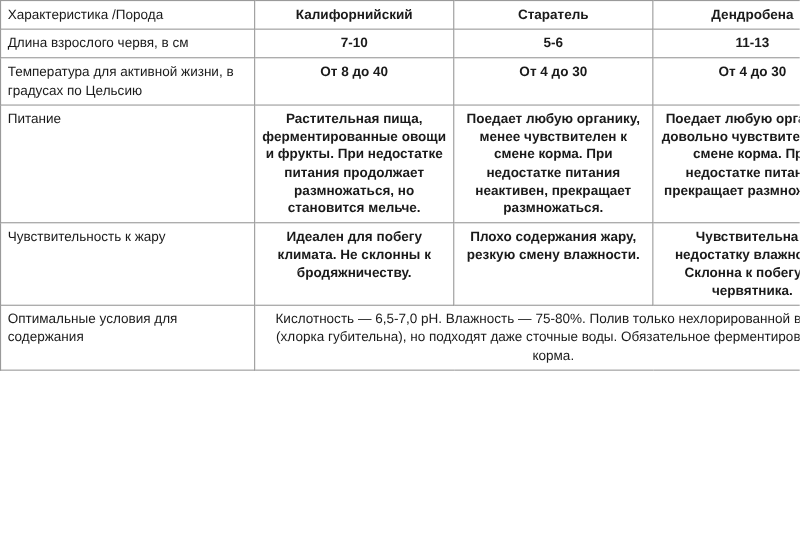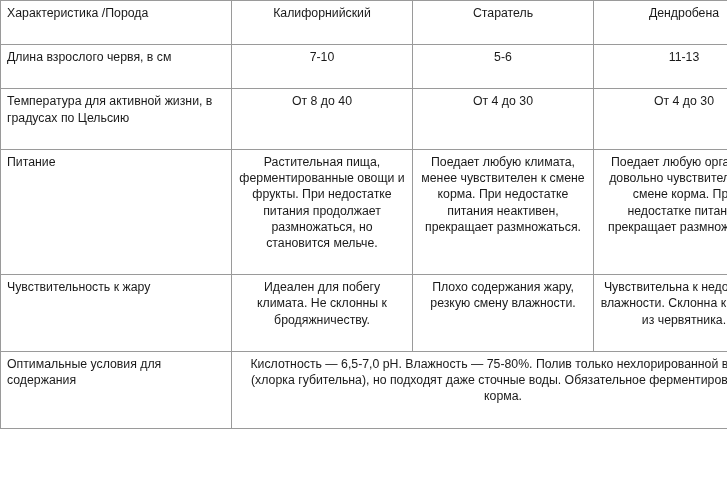--- a/index.html
+++ b/index.html
@@ -17,29 +17,30 @@
   table.compare-table {
     border-collapse: collapse;
     width: 727px;
     table-layout: fixed;
   }
   table.compare-table td {
     border: 1px solid #9a9a9a;
     font-size: 12.3px;
     line-height: 1.32;
     vertical-align: top;
-    padding: 4px 6px 23px 6px;
+    padding: 4px 6px 5px 6px;
   }
   td.col-head {
     width: 218px;
     text-align: left;
   }
   td.col-val {
     width: 168px;
     text-align: center;
+    font-weight: bold;
   }
   td.wide-val {
     text-align: center;
   }
   .r0 td { padding-top: 5px; padding-bottom: 6px; }
 </style>
 </head>
 <body>
 
 <table class="compare-table">
@@ -62,21 +63,21 @@
       <td class="col-head">Температура для активной жизни, в градусах по Цельсию</td>
       <td class="col-val">От 8 до 40</td>
       <td class="col-val">От 4 до 30</td>
       <td class="col-val">От 4 до 30</td>
     </tr>
 
     <tr>
       <td class="col-head">Питание</td>
       <td class="col-val">Растительная пища, ферментированные овощи и фрукты.
 При недостатке питания продолжает размножаться, но становится мельче.</td>
-      <td class="col-val">Поедает любую климата, менее чувствителен к смене корма. При недостатке питания неактивен, прекращает размножаться.</td>
+      <td class="col-val">Поедает любую органику, менее чувствителен к смене корма. При недостатке питания неактивен, прекращает размножаться.</td>
       <td class="col-val">Поедает любую органику, довольно чувствительна к смене корма. При недостатке питания прекращает размножение.</td>
     </tr>
 
     <tr>
       <td class="col-head">Чувствительность к жару</td>
       <td class="col-val">Идеален для побегу климата. Не склонны к бродяжничеству.</td>
       <td class="col-val">Плохо содержания жару, резкую смену влажности.</td>
       <td class="col-val">Чувствительна к недостатку влажности. Склонна к побегу из червятника.</td>
     </tr>
 

